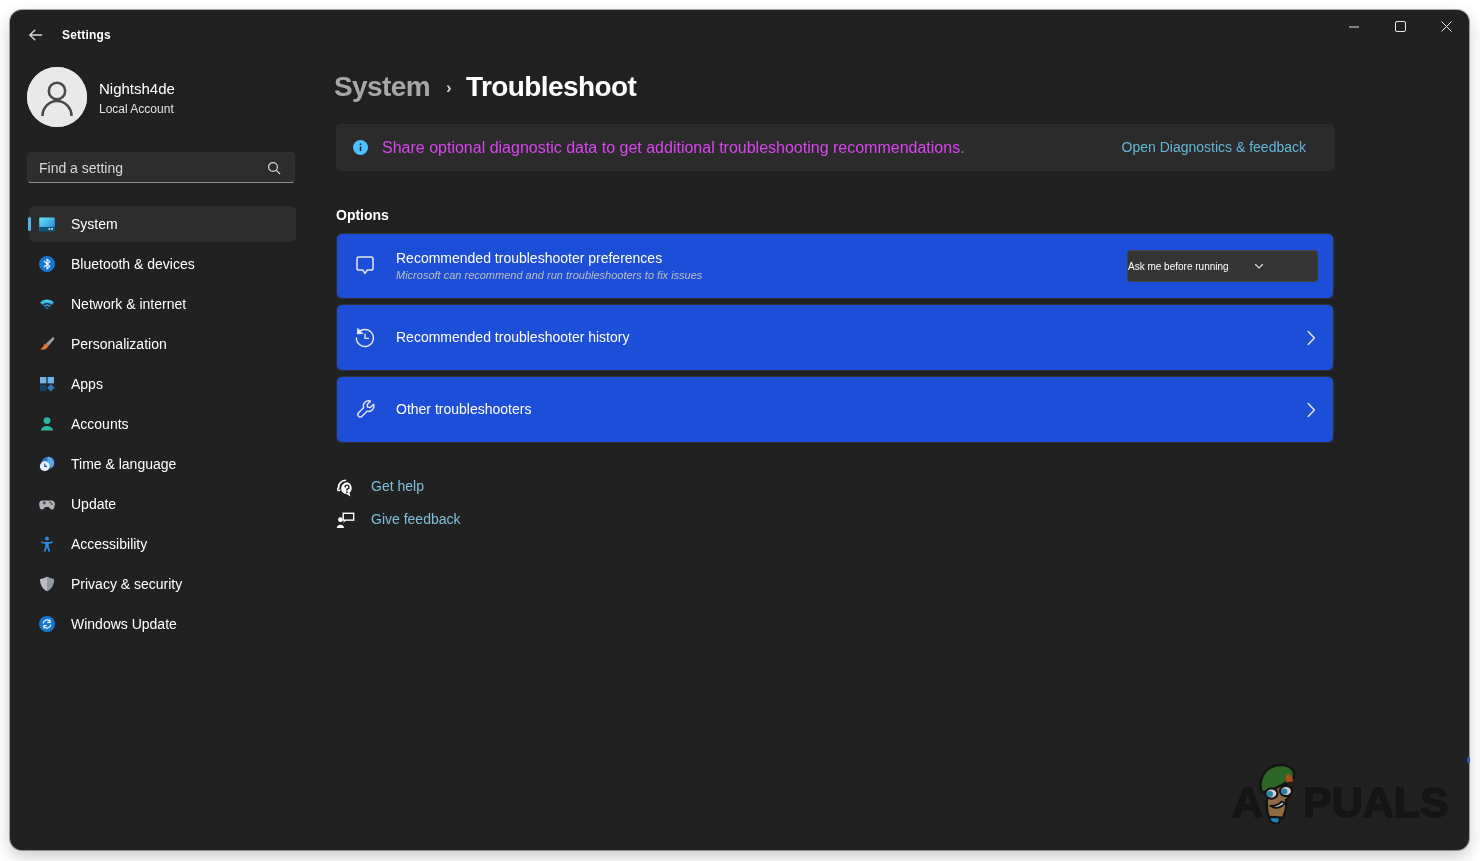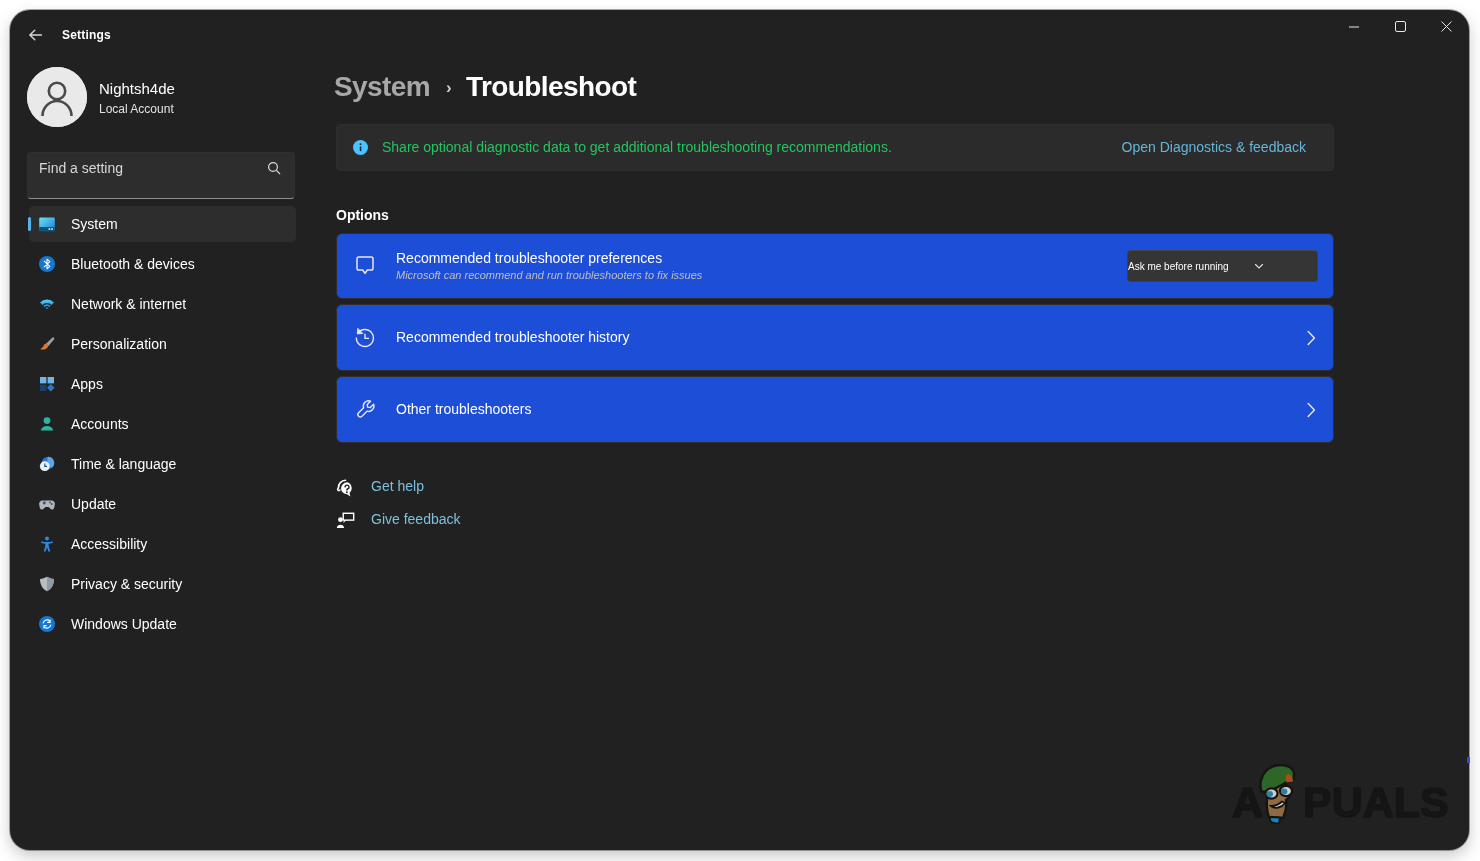--- a/index.html
+++ b/index.html
@@ -1,51 +1,51 @@
 <!DOCTYPE html>
 <html><head>
 <meta charset="utf-8">
 <style>
   * { margin:0; padding:0; box-sizing:border-box; }
   html,body { width:1480px; height:861px; background:#fff; overflow:hidden;
     font-family:"Liberation Sans", sans-serif; -webkit-font-smoothing:antialiased; }
   .win {
     position:absolute; left:10px; top:10px; width:1459px; height:840px;
-    background:#212121; border-radius:20px;
+    background:#212121; border-radius:12px;
     box-shadow:0 0 0 1px rgba(0,0,0,0.32), 0 6px 16px rgba(0,0,0,0.22);
     overflow:hidden;
   }
   .abs { position:absolute; }
   
   .backbtn { left:11px; top:11px; width:28px; height:28px; color:#d6d6d6; }
   .apptitle { left:52px; top:18px; font-size:12px; font-weight:bold; color:#fff; letter-spacing:0.2px; }
   .cap { top:0; height:33px; width:46px; display:flex; align-items:center; justify-content:center; }
   
   .avatar { left:17px; top:57px; width:60px; height:60px; border-radius:50%; background:#e9e9e9; }
   .uname { left:89px; top:70px; font-size:15px; font-weight:normal; color:#fff; }
   .uacct { left:89px; top:92px; font-size:12px; color:#e2e2e2; }
-  .search { left:17px; top:142px; width:268px; height:47px; background:#2d2d2d;
+  .search { left:17px; top:142px; width:268px; height:31px; background:#2d2d2d;
     border:1px solid #303030; border-bottom:1px solid #8f8f8f; border-radius:4px; }
   .search .ph { position:absolute; left:20px; top:7px; font-size:14px; color:#d8d8d8; }
   .nav { left:19px; top:196px; width:267px; }
   .navitem { position:relative; height:36px; margin-bottom:4px; border-radius:5px;
     display:flex; align-items:center; }
   .navitem.sel { background:#2d2d2d; }
   .navitem.sel:before { content:""; position:absolute; left:-1px; top:11px; width:3px; height:14px;
     border-radius:2px; background:#51b3e8; }
   .navitem .nico { width:16px; height:16px; margin-left:10px; flex:none; }
   .navitem .nico svg { display:block; width:16px; height:16px; }
   .navitem .nlabel { margin-left:16px; font-size:14px; color:#fff; white-space:nowrap; }
   
   .crumb { left:324px; top:61px; font-size:28px; font-weight:bold; color:#fff; letter-spacing:-0.6px;}
   .crumb .dim { color:#a7a7a7; }
   .crumb .sep { display:inline-block; margin:0 15px 0 16px; font-size:17px; color:#cfcfcf; position:relative; top:-3px;}
   .banner { left:326px; top:114px; width:998px; height:47px; background:#2b2b2b;
     border:1px solid #2e2e2e; border-radius:4px; }
-  .banner .txt { position:absolute; left:45px; top:14px; font-size:14px; color:#22c55e;text-align:right; }
+  .banner .txt { position:absolute; left:45px; top:14px; font-size:16px; color:#d946ef;text-align:right; }
   .banner .lnk { position:absolute; right:27px; top:14px; font-size:14px; color:#64b6d9; }
   .optlabel { left:326px; top:197px; font-size:14px; font-weight:bold; color:#fff; }
   .card { left:326px; width:998px; background:#1d4ed8; border:1px solid #2e2e2e; border-radius:6px; }
   .card .cico { position:absolute; left:16px; top:50%; margin-top:-12px; width:24px; height:24px;
     color:#e8e8e8; }
   .card .t1 { position:absolute; left:59px; font-size:14px; color:#fff; }
   .card .t2 { position:absolute; left:59px; font-size:11px; color:#bfbfbf;font-style:italic; }
   .chev { position:absolute; right:14px; top:50%; margin-top:-8px; width:16px; height:16px; color:#e6e6e6; }
   .drop { position:absolute; right:15px; top:16px; width:191px; height:32px; background:#353535;
     border:1px solid #3f3f3f; border-top-color:#454545; border-radius:4px;

